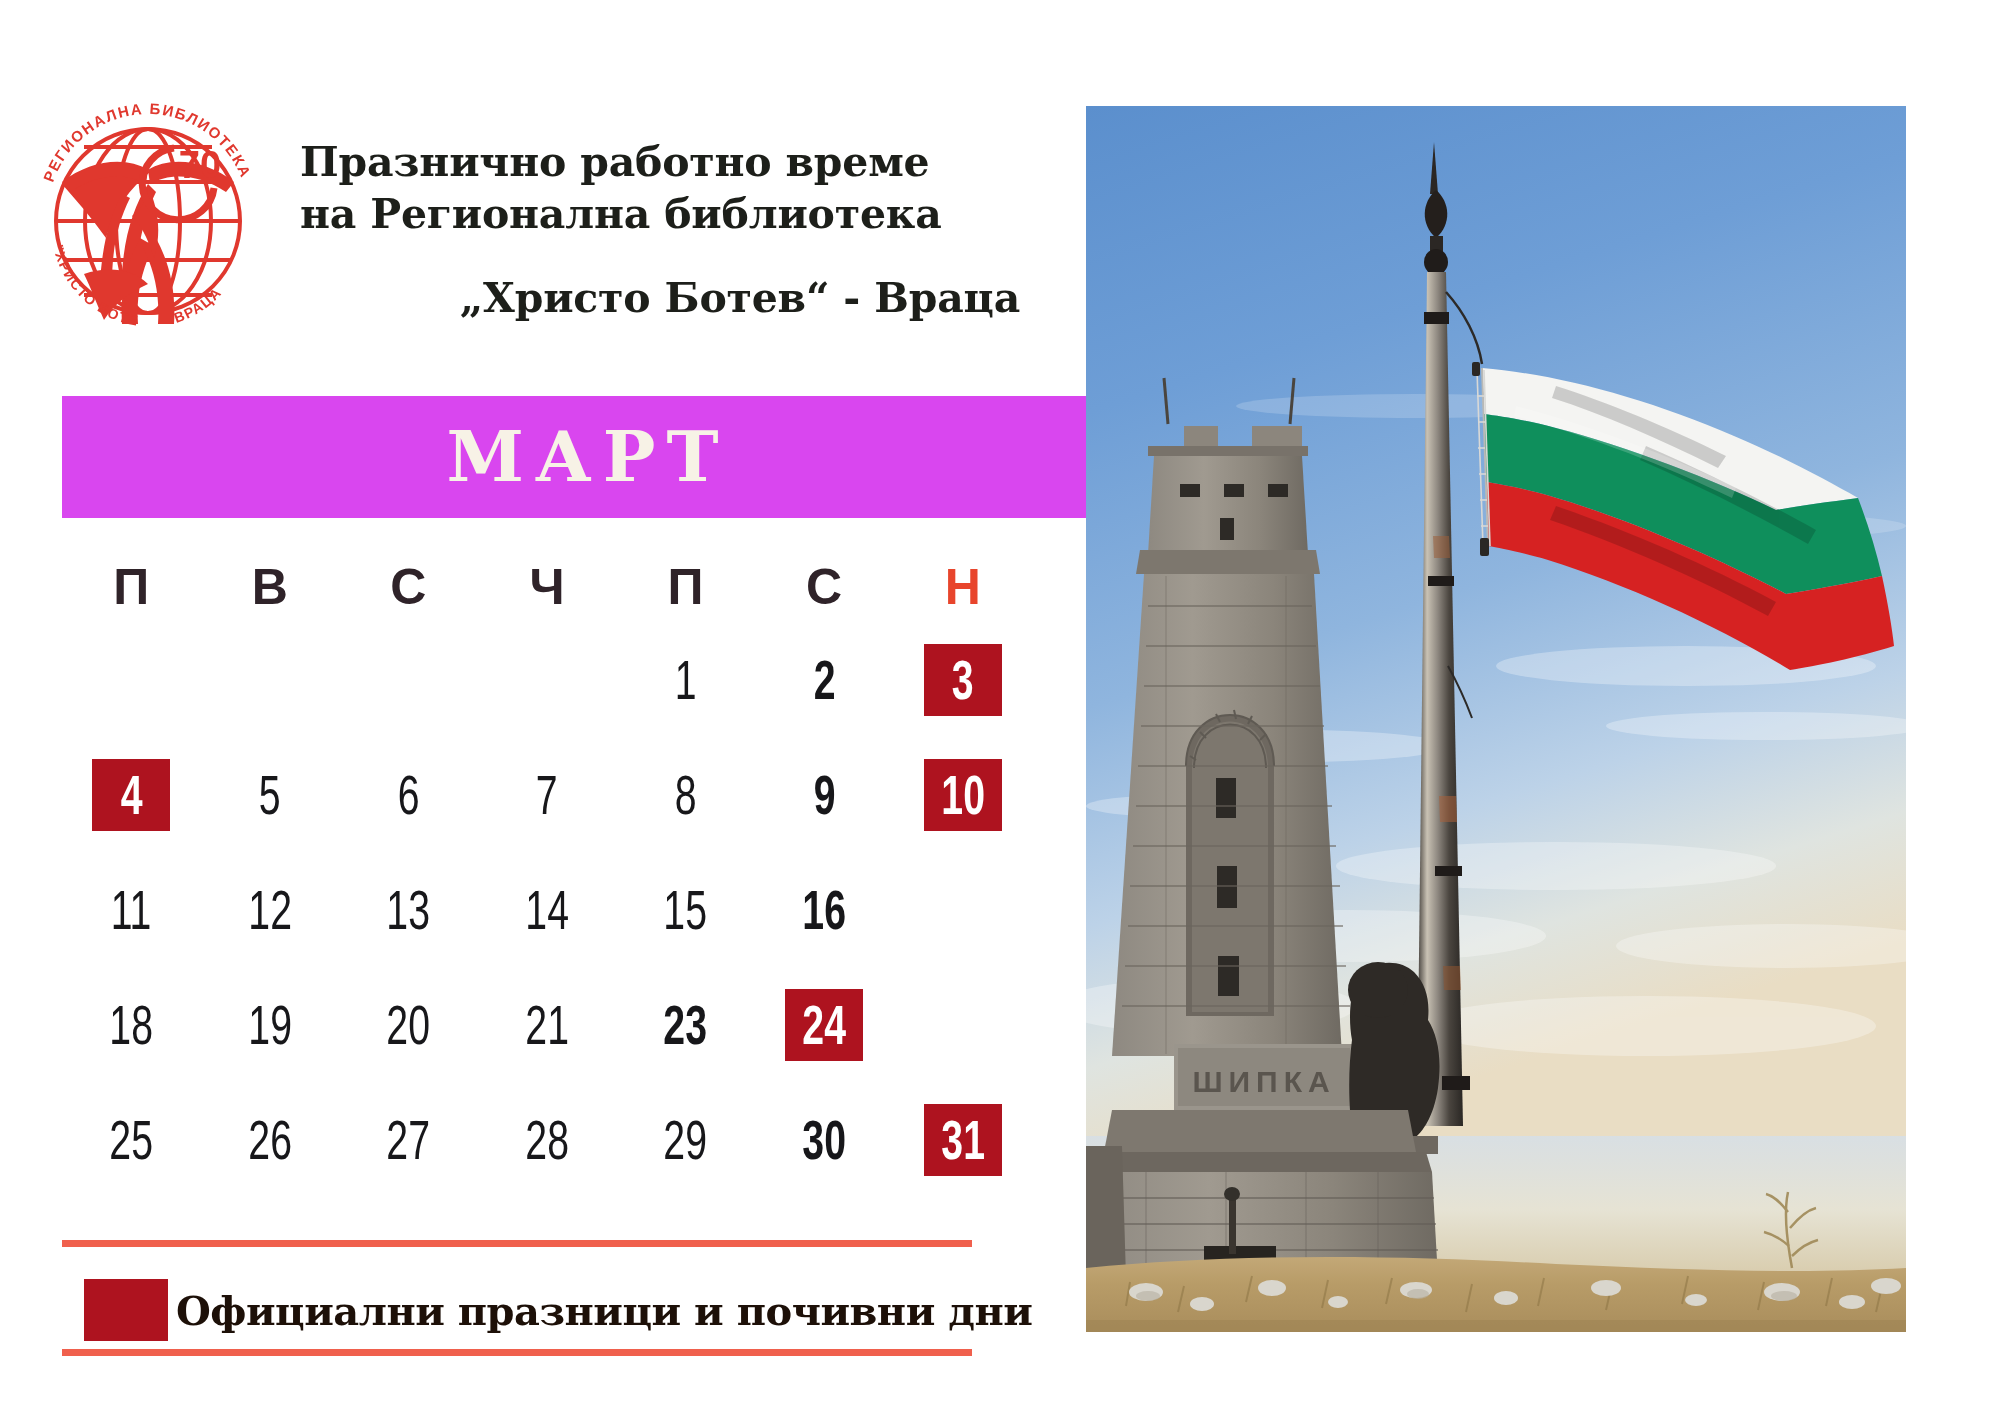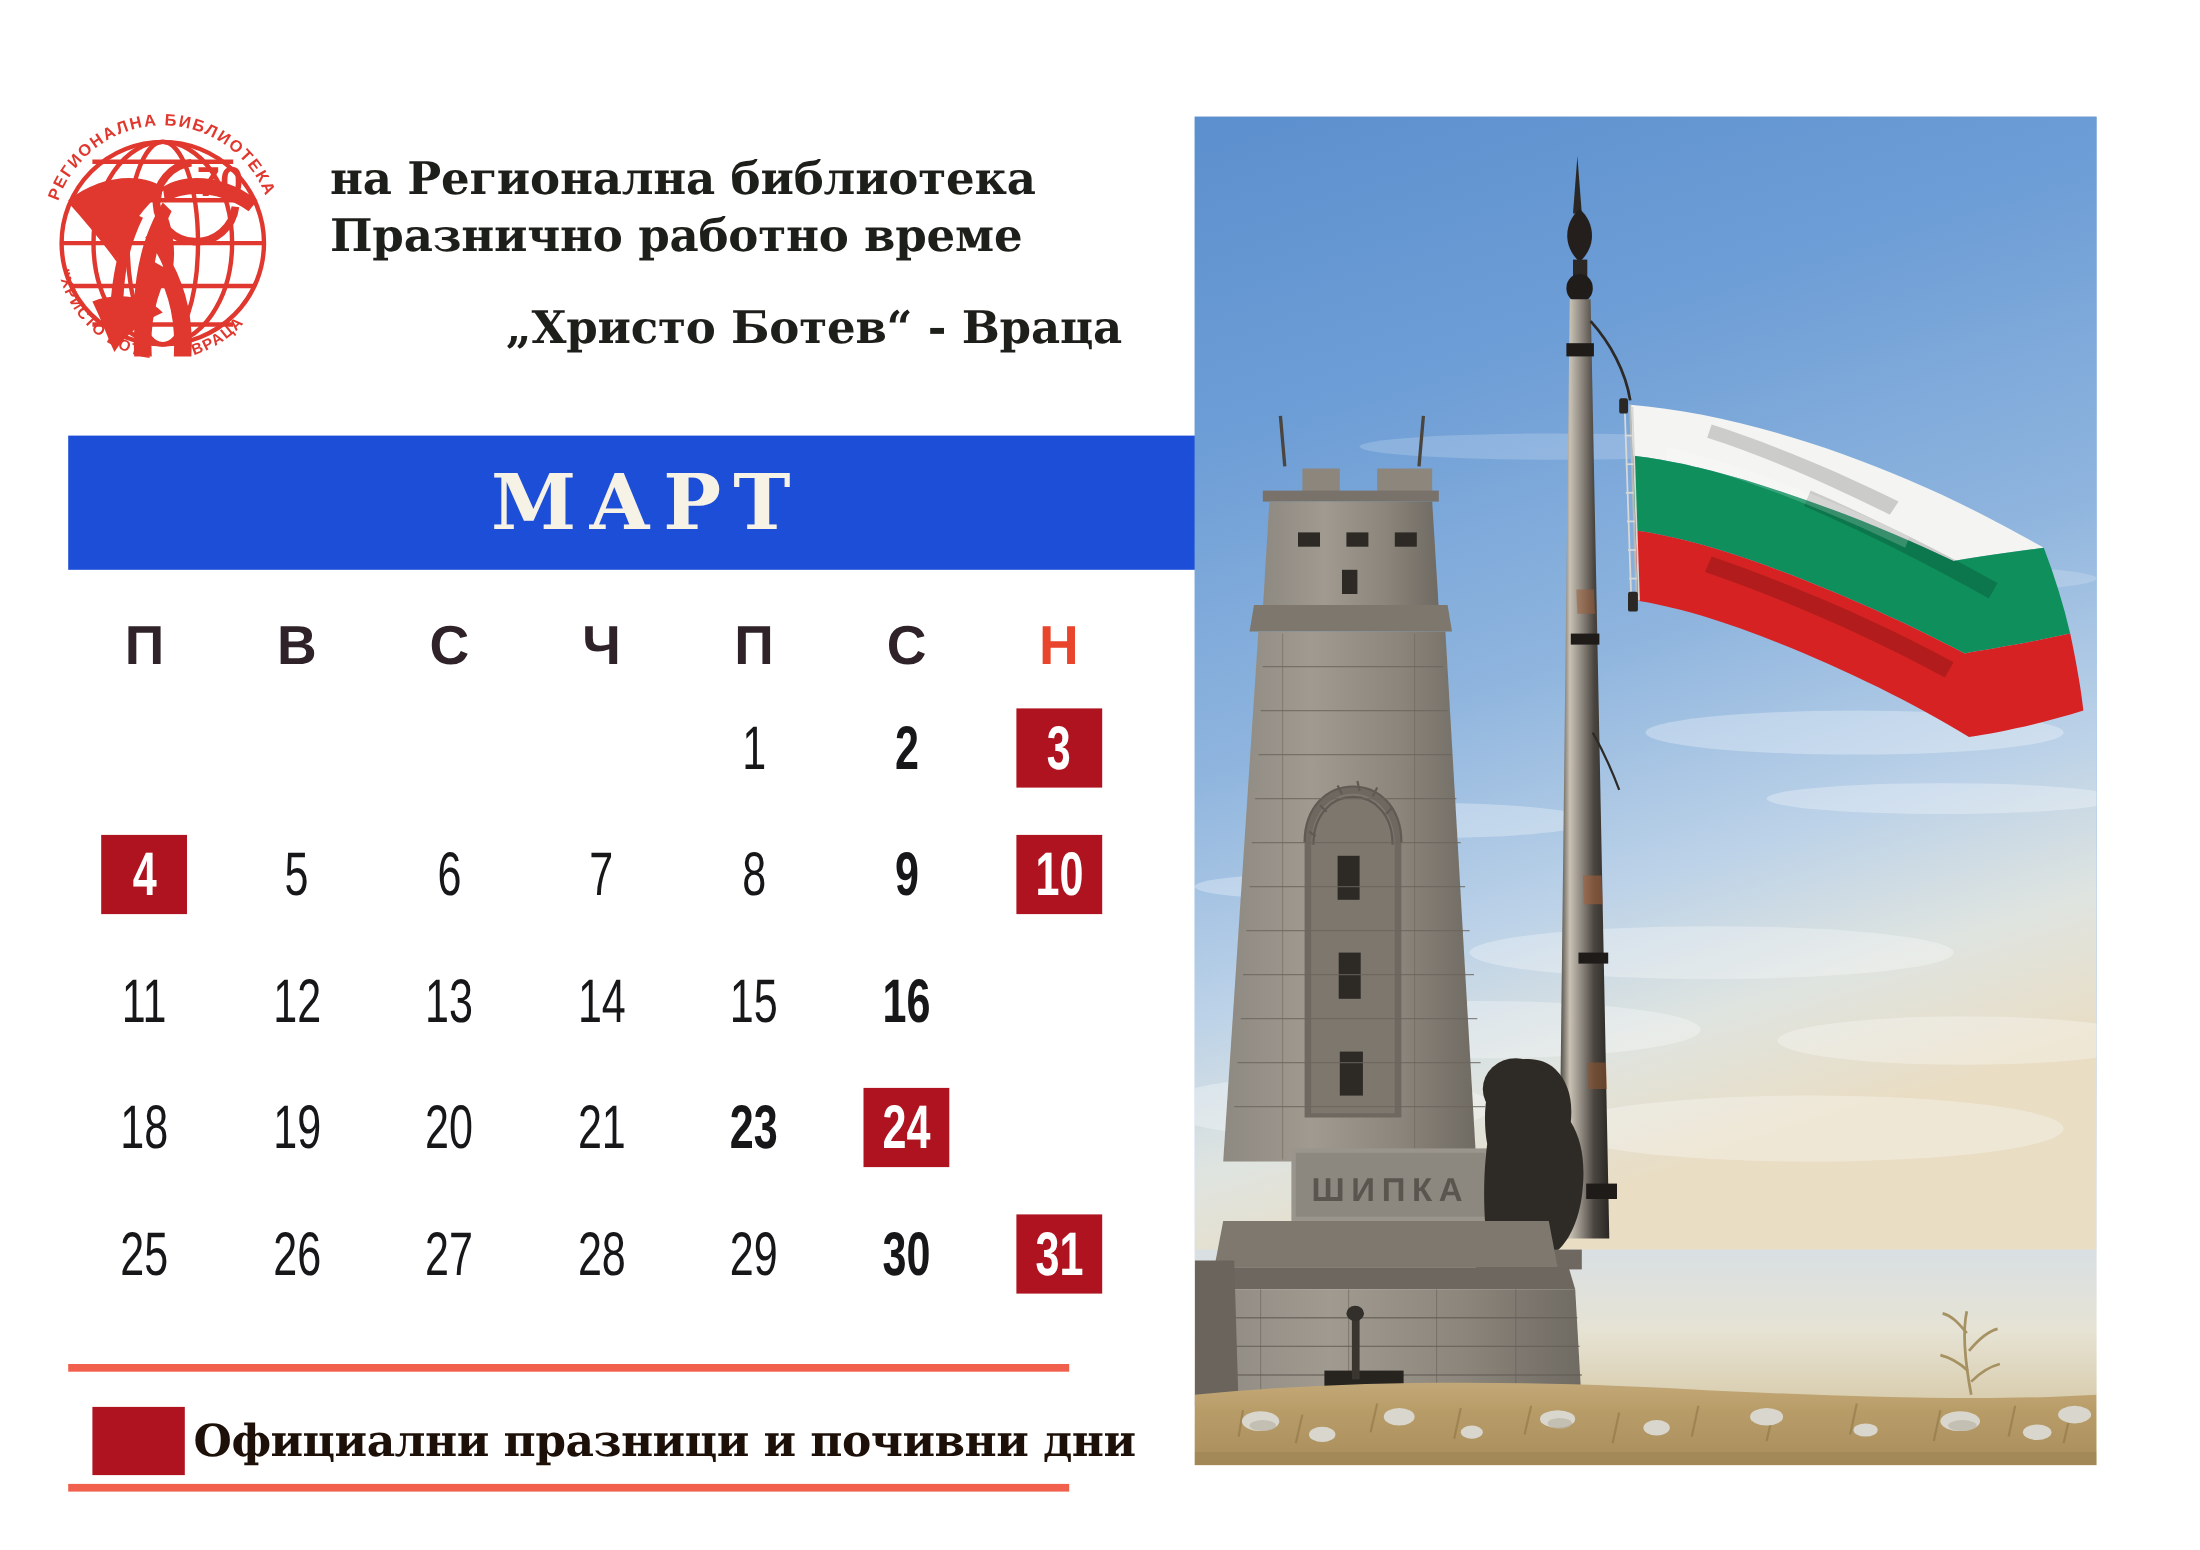--- a/index.html
+++ b/index.html
@@ -44,21 +44,21 @@
     letter-spacing: -0.2px;
   }
   #heading .hline { display: block; white-space: nowrap; }
   #heading .hline-3 { text-align: right; margin-top: 32px; }
 
   
   #month-banner {
     position: absolute;
     left: 62px; top: 396px;
     width: 1041px; height: 122px;
-    background: #1d4ed8;
+    background: #d946ef;
     display: flex;
     align-items: center;
     justify-content: center;
   }
   #month-name {
     font-family: "DejaVu Serif", "Liberation Serif", serif;
     font-weight: bold;
     font-size: 70px;
     color: #f7f2e6;
     letter-spacing: 11px;
@@ -220,22 +220,22 @@
         <text font-family="'Liberation Sans',sans-serif" font-size="14" font-weight="bold" fill="#e0382e" letter-spacing="1.4">
           <textPath href="#arcBotL" startOffset="6%">"ХРИСТО БОТЕВ"</textPath>
         </text>
         <text font-family="'Liberation Sans',sans-serif" font-size="14" font-weight="bold" fill="#e0382e" letter-spacing="1.4">
           <textPath href="#arcBotR" startOffset="4%">ВРАЦА</textPath>
         </text>
       </svg>
     </div>
 
     <div id="heading">
+      <span class="hline hline-1">Празнично работно време</span>
       <span class="hline hline-2">на Регионална библиотека</span>
-      <span class="hline hline-1">Празнично работно време</span>
       <span class="hline hline-3">„Христо Ботев“ - Враца</span>
     </div>
 
     <div id="month-banner">
       <div id="month-name">МАРТ</div>
     </div>
 
     <div id="calendar">
       <div class="cal-row dow-row">
         <div class="dow">П</div>

